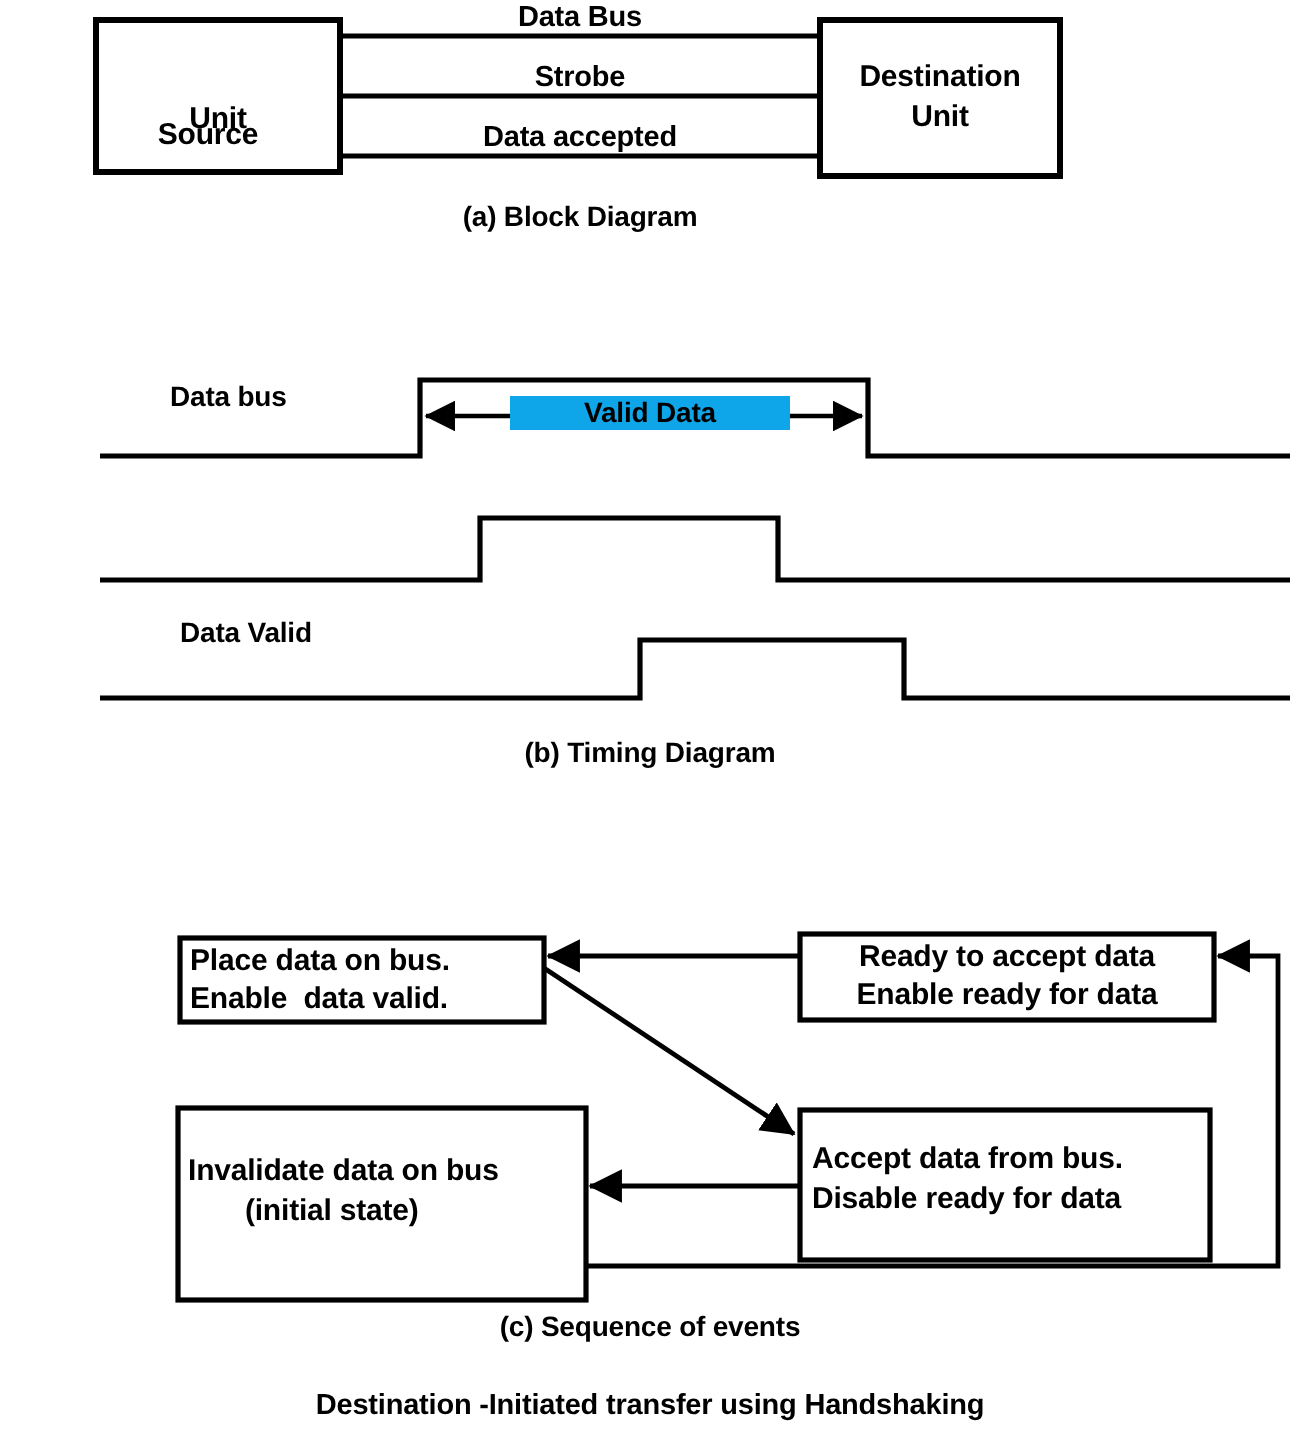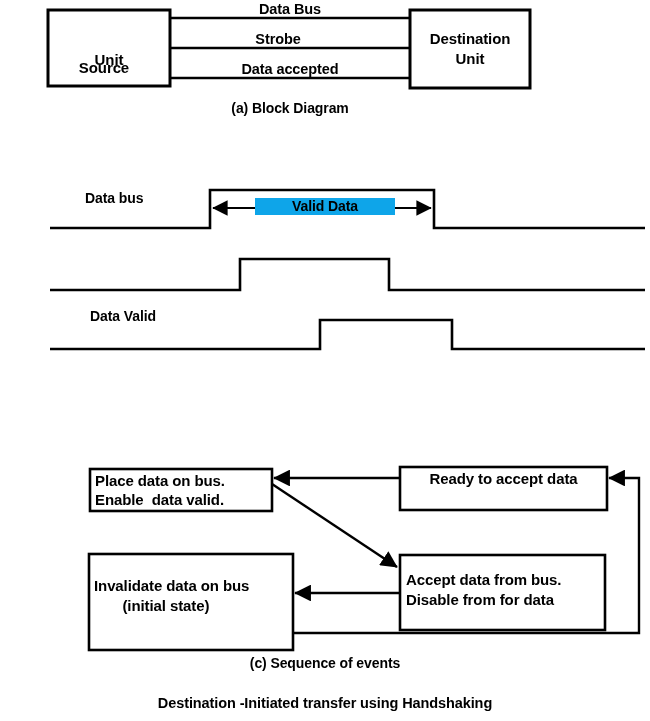--- a/index.html
+++ b/index.html
@@ -148,40 +148,42 @@
     </g>
   </svg>
 
   <div class="txt unit-label" style="left:48px; top:31px; width:112px;margin-top:28px;">Source</div>
   <div class="txt unit-label" style="left:48px; top:51px; width:122px;">Unit</div>
 
   <div class="txt unit-label" style="left:408px; top:30px; width:124px;">Destination</div>
   <div class="txt unit-label" style="left:408px; top:50px; width:124px;">Unit</div>
 
   <div class="txt bus-label" style="left:190px; top:1px; width:200px;">Data Bus</div>
-  <div class="txt bus-label" style="left:178px; top:31px; width:200px;">Strobe</div>
+  <div class="txt bus-label" style="left:190px; top:31px; width:200px;">Strobe</div>
   <div class="txt bus-label" style="left:190px; top:61px; width:200px;">Data accepted</div>
 
   <div class="txt caption" style="left:125px; top:100px; width:330px;">(a) Block Diagram</div>
 
   <div class="txt signal-name" style="left:85px; top:190px;">Data bus</div>
 
   <div class="txt valid-data-label center" style="left:255px; top:198px; width:140px; background:#0ea5e9;">Valid Data</div>
 
   <div class="txt signal-name" style="left:90px; top:260px;margin-top:48px;">Data Valid</div>
 
+  <div class="txt caption" style="left:160px; top:368px; width:330px;">(b) Timing Diagram</div>
 
   <div class="txt seqtext left" style="left:95px; top:471px; width:176px;">Place data on bus.</div>
   <div class="txt seqtext left" style="left:95px; top:490px; width:176px;">Enable  data valid.</div>
 
   <div class="txt seqtext center" style="left:402px; top:469px; width:203px;">Ready to accept data</div>
+  <div class="txt seqtext center" style="left:402px; top:488px; width:203px;">Enable ready for data</div>
 
   <div class="txt seqtext left" style="left:94px; top:576px; width:198px;">Invalidate data on bus</div>
   <div class="txt seqtext left" style="left:94px; top:596px; width:198px;">       (initial state)</div>
 
   <div class="txt seqtext left" style="left:406px; top:570px; width:198px;">Accept data from bus.</div>
-  <div class="txt seqtext left" style="left:406px; top:590px; width:198px;">Disable from for data</div>
+  <div class="txt seqtext left" style="left:406px; top:590px; width:198px;">Disable ready for data</div>
 
   <div class="txt caption" style="left:160px; top:655px; width:330px;">(c) Sequence of events</div>
 
   <div class="txt maintitle" style="left:60px; top:695px; width:530px;">Destination -Initiated transfer using Handshaking</div>
 
 </div>
 
 </body></html>

